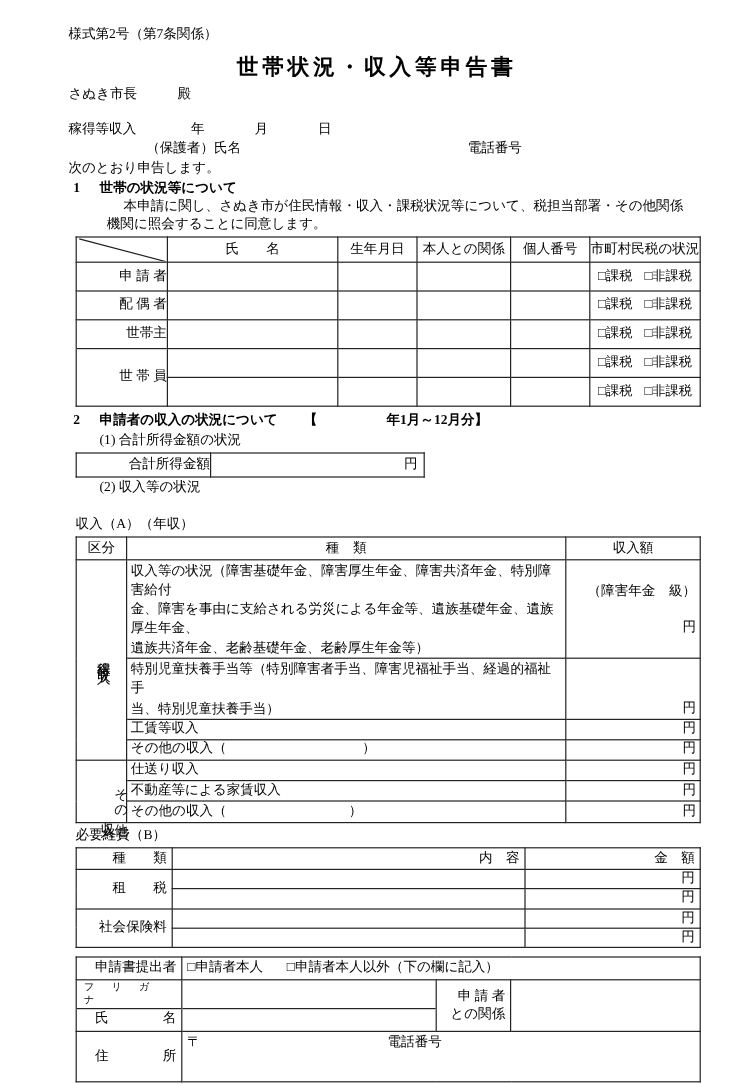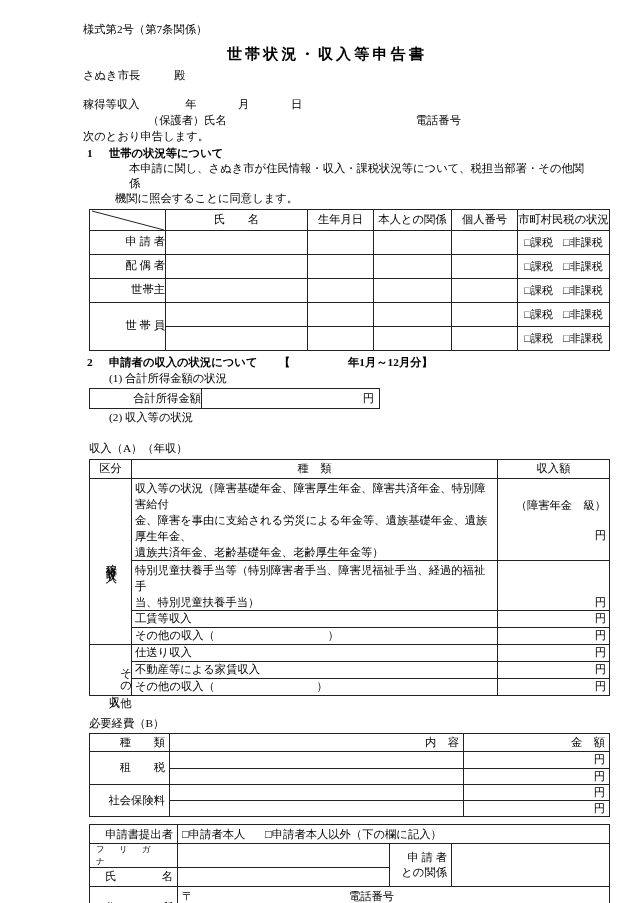--- a/index.html
+++ b/index.html
@@ -7,28 +7,28 @@
   body {
     width: 630px;
     height: 903px;
     background: #ffffff;
     color: #000000;
     font-family: "Liberation Serif", "DejaVu Serif", serif;
     font-size: 11.3px;
     line-height: 1.35;
     overflow: hidden;
   }
-  .page { position: relative; width: 630px; height: 903px; padding: 22px 45px 0 83px; }
+  .page { position: relative; width: 630px; height: 903px; padding: 22px 45px 0 57px; }
 
   
   .formno { font-size: 11.3px; }
   .title {
     text-align: center;
     font-weight: bold;
-    font-size: 15px;
+    font-size: 18px;
     letter-spacing: 3.2px;
     margin: 7px 0 3px 0;
     padding-right: 14px;
   }
   .mayor { margin-top: 2px; }
   .mayor .gap { display: inline-block; width: 28px; }
   .spacer-lg { height: 13px; }
   .line { margin-top: 1px; }
   .ind1 { display: inline-block; width: 62px; }
   .ind2 { display: inline-block; width: 40px; }
@@ -312,21 +312,21 @@
     </tr>
     <tr>
       <td style="height:17px">その他の収入（　　　　　　　　　）</td>
       <td class="rgt" style="height:17px">
         <span>円</span>
       </td>
     </tr>
   </tbody>
     </table>
 
-  <div style="padding-left:6px;margin-top:20px">必要経費（B）</div>
+  <div style="padding-left:6px;margin-top:3px">必要経費（B）</div>
 
   <table class="t-exp">
     <colgroup>
         <col style="width:80px">
         <col style="width:294px">
         <col style="width:146px">
       </colgroup>
     <tbody>
         <tr>
       <td class="ctr" style="height:18px">種　　類</td>

